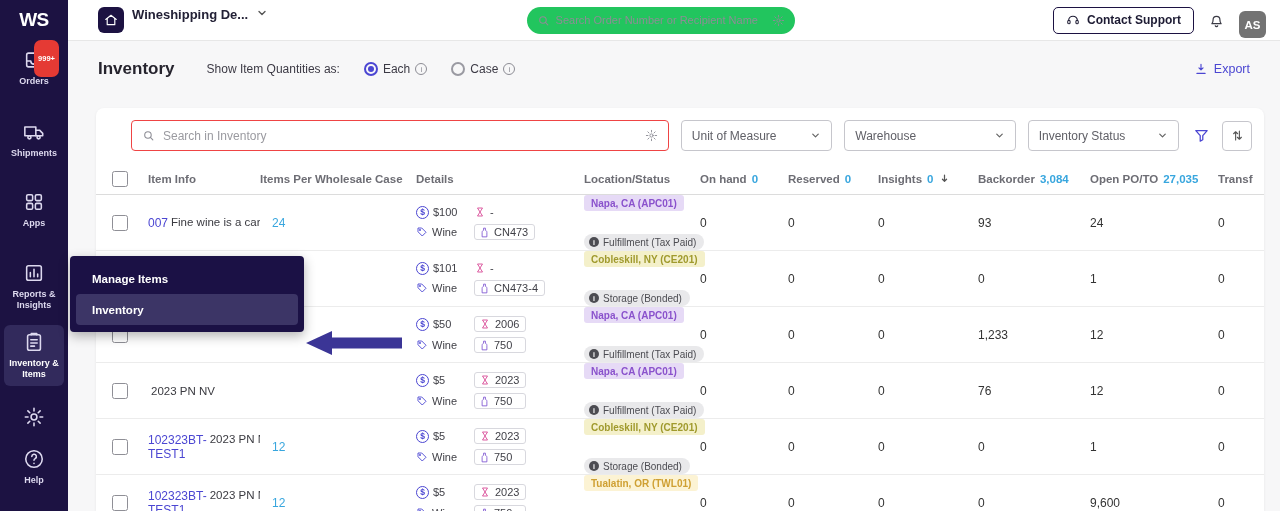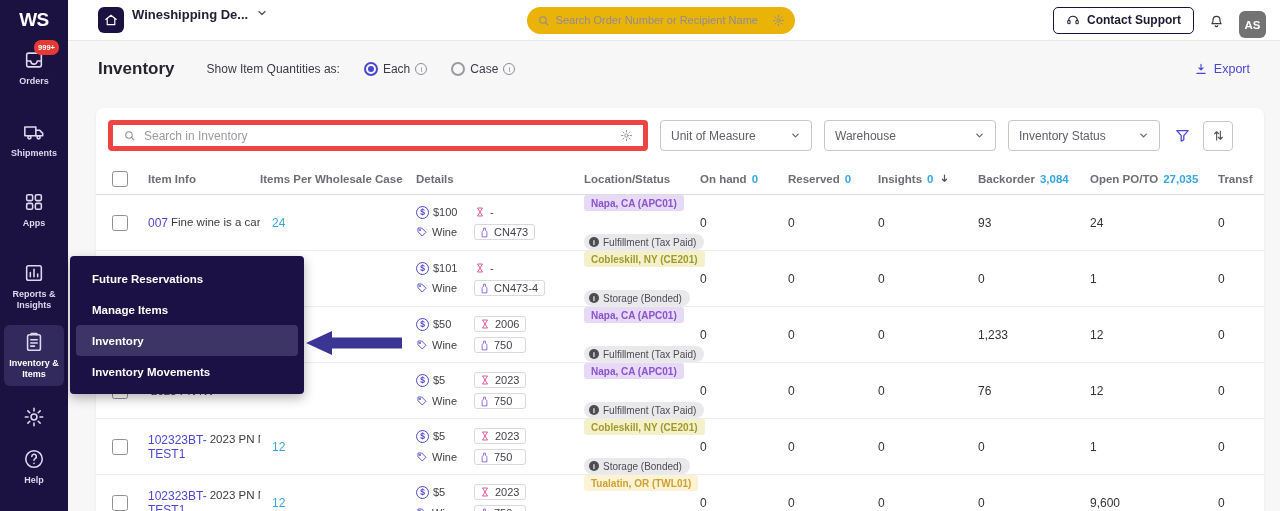--- a/index.html
+++ b/index.html
@@ -19,33 +19,33 @@
   .nav-item.active { background:#322a5c; }
   .nav-item.active .nav-label { color:#fff; }
   .nav-item.orders { margin-top:12px; }
   .nav-item.shipments { margin-top:22px; }
   .nav-item.apps { margin-top:20px; }
   .nav-item.inventory { margin-top:8px; }
   .nav-item.reports { margin-top:22px; }
   .nav-item.settings { margin-top:14px; }
   .nav-item.help { margin-top:8px; }
   .badge { position:absolute; top:-3px; right:5px; background:#e53a34; color:#fff; font-size:7.5px;
-           font-weight:bold; padding:3px 4px; border-radius:7px; }
+           font-weight:bold; padding:14px 4px; border-radius:7px; }
 
   
   .topbar { position:absolute; left:68px; top:0; width:1212px; height:41px; background:#fff;
             border-bottom:1px solid #e7e7e7; display:flex; align-items:center;
             padding:0 14px 0 30px; z-index:15; }
   .company { display:flex; align-items:flex-start; gap:8px; cursor:pointer; }
   .company-badge { width:26px; height:26px; background:#1c1242; border-radius:6px; display:flex;
                    align-items:center; justify-content:center; color:#fff; }
   .company-badge svg { width:14px; height:14px; }
   .company-name { font-size:13px; font-weight:bold; color:#232136; }
   .chev { width:12px; height:12px; color:#555; }
-  .global-search { width:268px; height:27px; background:#eab308; border-radius:14px; display:flex;
+  .global-search { width:268px; height:27px; background:#22c55e; border-radius:14px; display:flex;
                    align-items:center; padding:0 10px; gap:6px; margin:0 auto; color:#8d8d95; }
   .global-search svg { width:13px; height:13px; flex:none; }
   .global-search input { flex:1; border:none; background:transparent; outline:none; font-size:11px;
                          color:#444; font-family:inherit; }
   .global-search input::placeholder { color:#8d8d95; }
   .topbar-right { display:flex; align-items:center; gap:14px; }
   .support-btn { display:flex; align-items:center; gap:7px; background:#fff; border:1.4px solid #1c1242;
                  border-radius:5px; height:27px; padding:0 12px; font-size:12px; font-weight:bold;
                  color:#1d1b33; font-family:inherit; cursor:pointer; }
   .support-btn svg { width:14px; height:14px; }
@@ -67,22 +67,22 @@
   .info-o { width:12px; height:12px; border:1px solid #8d8d95; border-radius:50%; color:#8d8d95; flex:none;
             font-size:8px; display:inline-flex; align-items:center; justify-content:center; }
   .export { margin-left:auto; display:flex; align-items:center; gap:6px; color:#4b46d2; font-size:12.5px;
             font-weight:500; cursor:pointer; }
   .export svg { width:14px; height:14px; }
 
   
   .card { position:absolute; left:28px; right:16px; top:67px; bottom:0; background:#fff;
           border-radius:8px 8px 0 0; box-shadow:0 1px 3px rgba(0,0,0,0.07); overflow:hidden; }
   .filters { display:flex; align-items:center; gap:12px; padding:12px; }
-  .search-box { width:540px; height:31px; border:5px solid #ef4444; border-radius:4px; display:flex;
-                align-items:center; padding:0 10px; gap:8px; color:#8d8d95; }
+  .search-box { width:540px; height:31px; border:1px solid #ef4444; border-radius:4px; display:flex;
+                align-items:center; padding:0 10px; gap:8px; color:#8d8d95;margin-left:23px; }
   .search-box svg { width:13px; height:13px; flex:none; }
   .search-box input { flex:1; border:none; outline:none; font-size:12px; font-family:inherit; color:#444; }
   .search-box input::placeholder { color:#9a9aa0; }
   .select { height:31px; border:1px solid #c6c6cc; border-radius:4px; display:flex; align-items:center;
             justify-content:space-between; padding:0 10px; font-size:12px; color:#5f5f66; cursor:pointer; }
   .select svg { width:11px; height:11px; color:#666; }
   .sel-uom { width:152px; } .sel-wh { width:172px; } .sel-status { width:152px; }
   .funnel { margin-left:2px; color:#4b46d2; cursor:pointer; }
   .funnel svg { width:17px; height:17px; display:block; }
   .sort-btn { width:30px; height:30px; border:1px solid #c6c6cc; border-radius:4px; display:flex;
@@ -631,23 +631,21 @@
     <span class="num">0</span>
     <span class="num">0</span>
     <span class="num">9,600</span>
     <span class="num">0</span>
   </div>
         </div>
     </div>
   </main>
 
   <div class="context-menu">
-    <div class="menu-item">Future Reservations</div>
     <div class="menu-item">Manage Items</div>
     <div class="menu-item active">Inventory</div>
-    <div class="menu-item">Inventory Movements</div>
   </div>
 
   <svg class="annotation-arrow" width="96" height="28" viewBox="0 0 96 28">
     <polygon points="0,14 26,2 26,8.5 96,8.5 96,19.5 26,19.5 26,26" fill="#3b3596"></polygon>
   </svg>
 
 </div>
 
 </body></html>

